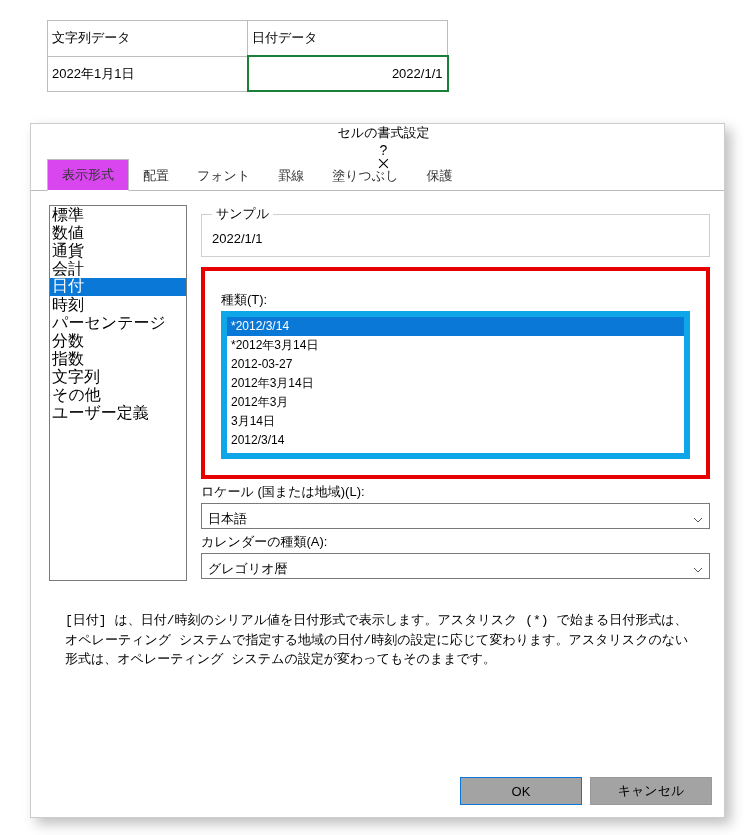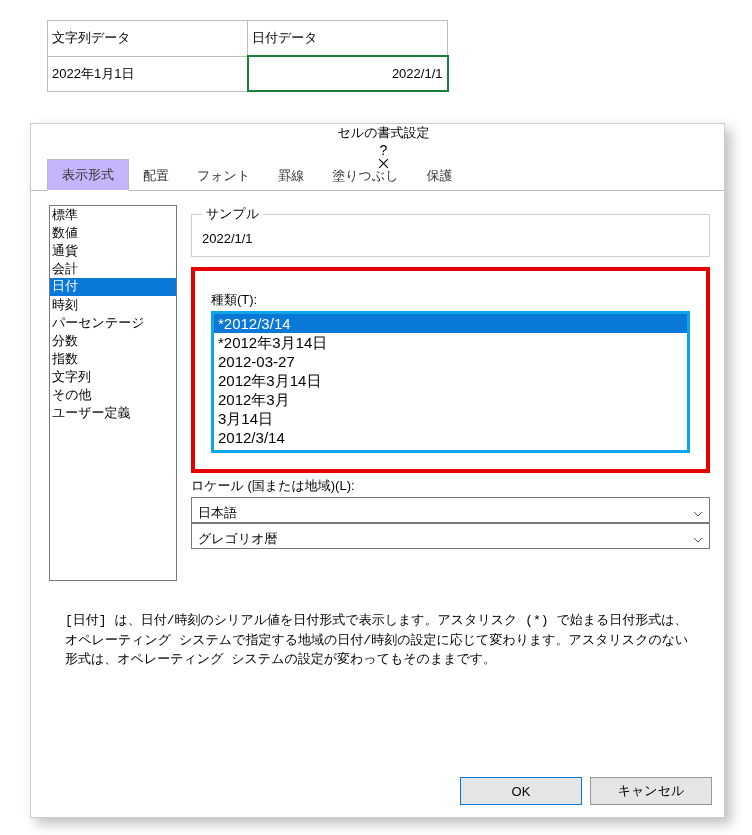--- a/index.html
+++ b/index.html
@@ -67,39 +67,39 @@
     }
     .tab {
       padding: 6px 14px;
       position: relative;
       top: 1px;
       color: #333;
     }
     .tab.active {
       border: 1px solid #bbb;
       border-bottom: 1px solid #fff;
-      background: #c4b5fd;
+      background: #d946ef;
       margin-top: 36px;
     }
 
     .body {
       padding: 14px 14px 0 18px;
     }
     .cols {
       display: flex;
       gap: 14px;
     }
     .cat-label { margin-bottom: 2px; }
     .cat-box {
-      width: 128px;
+      width: 138px;
       height: 376px;
       border: 1px solid #7a7a7a;
       box-sizing: border-box;
       overflow-y: scroll;
-      font-size: 13px;
+      font-size: 16px;
       padding: 0;
     }
     .cat-box .item {
       padding: 0 2px;
       line-height: 18px;
       white-space: nowrap;
     }
     .cat-box .item.sel {
       background: #0a78d6;
       color: #fff;
@@ -115,23 +115,23 @@
     fieldset.sample legend { padding: 0 4px; }
 
     .field-label { margin: 4px 0 2px 0; }
 
     .type-wrap {
       border: 4px solid #e60000;
       padding: 16px;
     }
     .type-box {
       height: 136px;
-      border: 3px solid #0ea5e9;
+      border: 6px solid #0ea5e9;
       overflow-y: scroll;
-      font-size: 15px;
+      font-size: 12px;
     }
     .type-box .item { padding: 0 4px; line-height: 19px; }
     .type-box .item.sel { background: #0a78d6; color: #fff; }
 
     .select {
       display: flex;
       align-items: flex-end;
       justify-content: space-between;
       border: 1px solid #7a7a7a;
       height: 24px;
@@ -149,21 +149,21 @@
       position: absolute;
       right: 12px;
       bottom: 12px;
       display: flex;
       gap: 8px;
     }
     .btn {
       min-width: 96px;
       height: 26px;
       border: 1px solid #999;
-      background: #e5e5e5;
+      background: #a3a3a3;
       display: flex;
       align-items: center;
       justify-content: center;
       padding: 0 12px;
     }
     .btn.primary { border: 1px solid #0a78d6; }
 
     ::-webkit-scrollbar { width: 16px; background: #f1f1f1; }
     ::-webkit-scrollbar-thumb { background: #c1c1c1; }
   </style>
@@ -242,20 +242,21 @@
         </div>
 
         <div class="field-label">ロケール (国または地域)(L):</div>
         <div class="select">
           <span>日本語</span>
           <span class="chev"><svg viewBox="0 0 10 10">
                 <path d="M1 3 L5 7 L9 3" stroke="#555" stroke-width="1" fill="none"></path>
               </svg></span>
         </div>
 
+        <div class="field-label">カレンダーの種類(A):</div>
         <div class="select">
           <span>グレゴリオ暦</span>
           <span class="chev"><svg viewBox="0 0 10 10">
                 <path d="M1 3 L5 7 L9 3" stroke="#555" stroke-width="1" fill="none"></path>
               </svg></span>
         </div>
       </div>
     </div>
 
     <div class="desc">[日付] は、日付/時刻のシリアル値を日付形式で表示します。アスタリスク (*) で始まる日付形式は、オペレーティング システムで指定する地域の日付/時刻の設定に応じて変わります。アスタリスクのない形式は、オペレーティング システムの設定が変わってもそのままです。</div>

